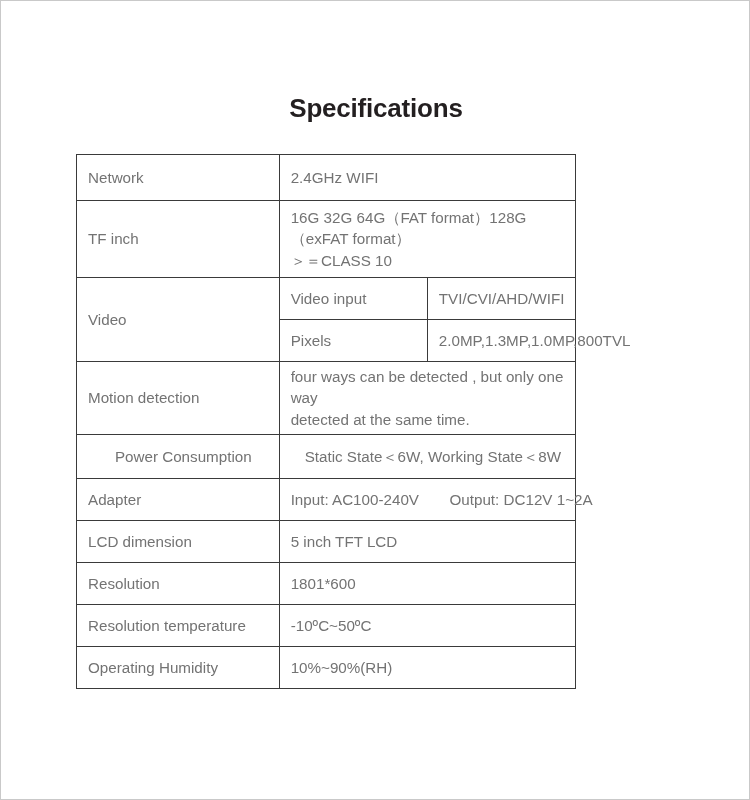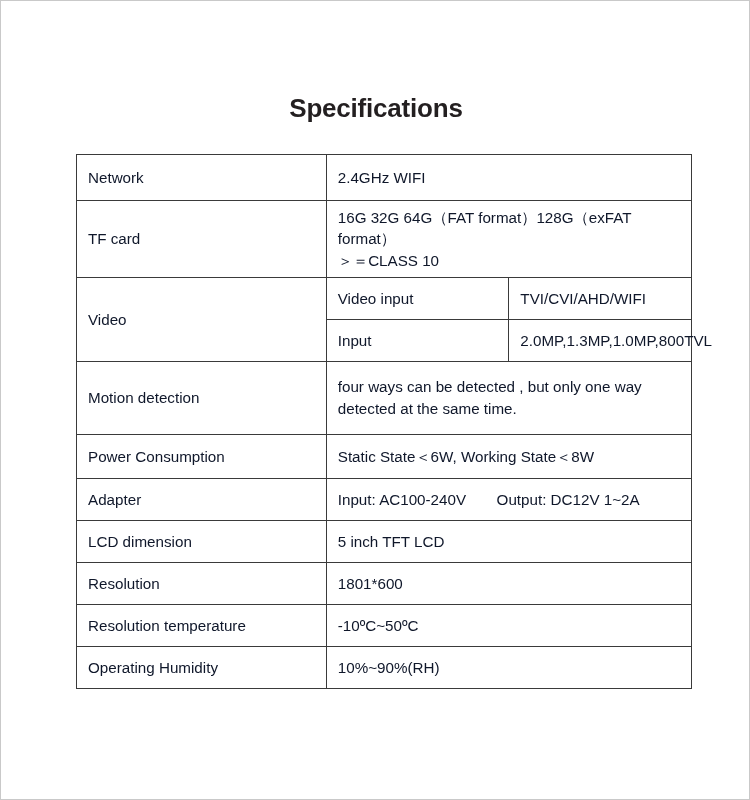--- a/index.html
+++ b/index.html
@@ -34,42 +34,42 @@
     font-size: 26px;
     font-weight: bold;
     letter-spacing: -0.2px;
     color: #231f20;
     font-family: "Liberation Sans", sans-serif;
   }
   .spec-table {
     position: absolute;
     left: 75px;
     top: 153px;
-    width: 616px;
+    width: 500px;
     border-collapse: collapse;
     table-layout: fixed;
     font-size: 15.2px;
-    color: #0f172a;
+    color: #737373;
   }
   .spec-table td {
     border: 1.4px solid #3a3a3a;
     padding: 0 0 0 11px;
     vertical-align: middle;
     line-height: 1.42;
     font-weight: normal;
   }
   .col-label { width: 187px; }
   .col-sub   { width: 134px; }
   .col-value { width: 279px; }
 
   .r-net   { height: 46px; }
   .r-tf    { height: 77px; }
   .r-vid   { height: 42px; }
   .r-motion{ height: 73px; }
-  .r-std   { height: 44px; }
+  .r-std   { height: 44px; text-align: center; }
   .r-small { height: 42px; }
 
   .nowrap-cell { white-space: nowrap; }
   .gap-wide { display: inline-block; width: 22px; }
 </style>
 </head>
 <body>
 
 <div class="page">
 
@@ -77,35 +77,35 @@
 
   <table class="spec-table">
     <tbody>
 
       <tr class="r-net">
         <td class="col-label">Network</td>
         <td class="col-sub col-value" colspan="2">2.4GHz WIFI</td>
       </tr>
 
       <tr class="r-tf">
-        <td class="col-label">TF card</td>
+        <td class="col-label">TF inch</td>
         <td colspan="2">
           <div>16G 32G 64G（FAT format）128G（exFAT format）</div>
           <div>＞＝CLASS 10</div>
         </td>
       </tr>
 
       <tr class="r-vid">
         <td class="col-label" rowspan="2">Video</td>
         <td class="col-sub">Video input</td>
         <td class="col-value">TVI/CVI/AHD/WIFI</td>
       </tr>
 
       <tr class="r-vid">
-        <td class="col-sub">Input</td>
+        <td class="col-sub">Pixels</td>
         <td class="col-value">2.0MP,1.3MP,1.0MP,800TVL</td>
       </tr>
 
       <tr class="r-motion">
         <td class="col-label">Motion detection</td>
         <td colspan="2">
           <div>four ways can be detected , but only one way</div>
           <div>detected at the same time.</div>
         </td>
       </tr>

